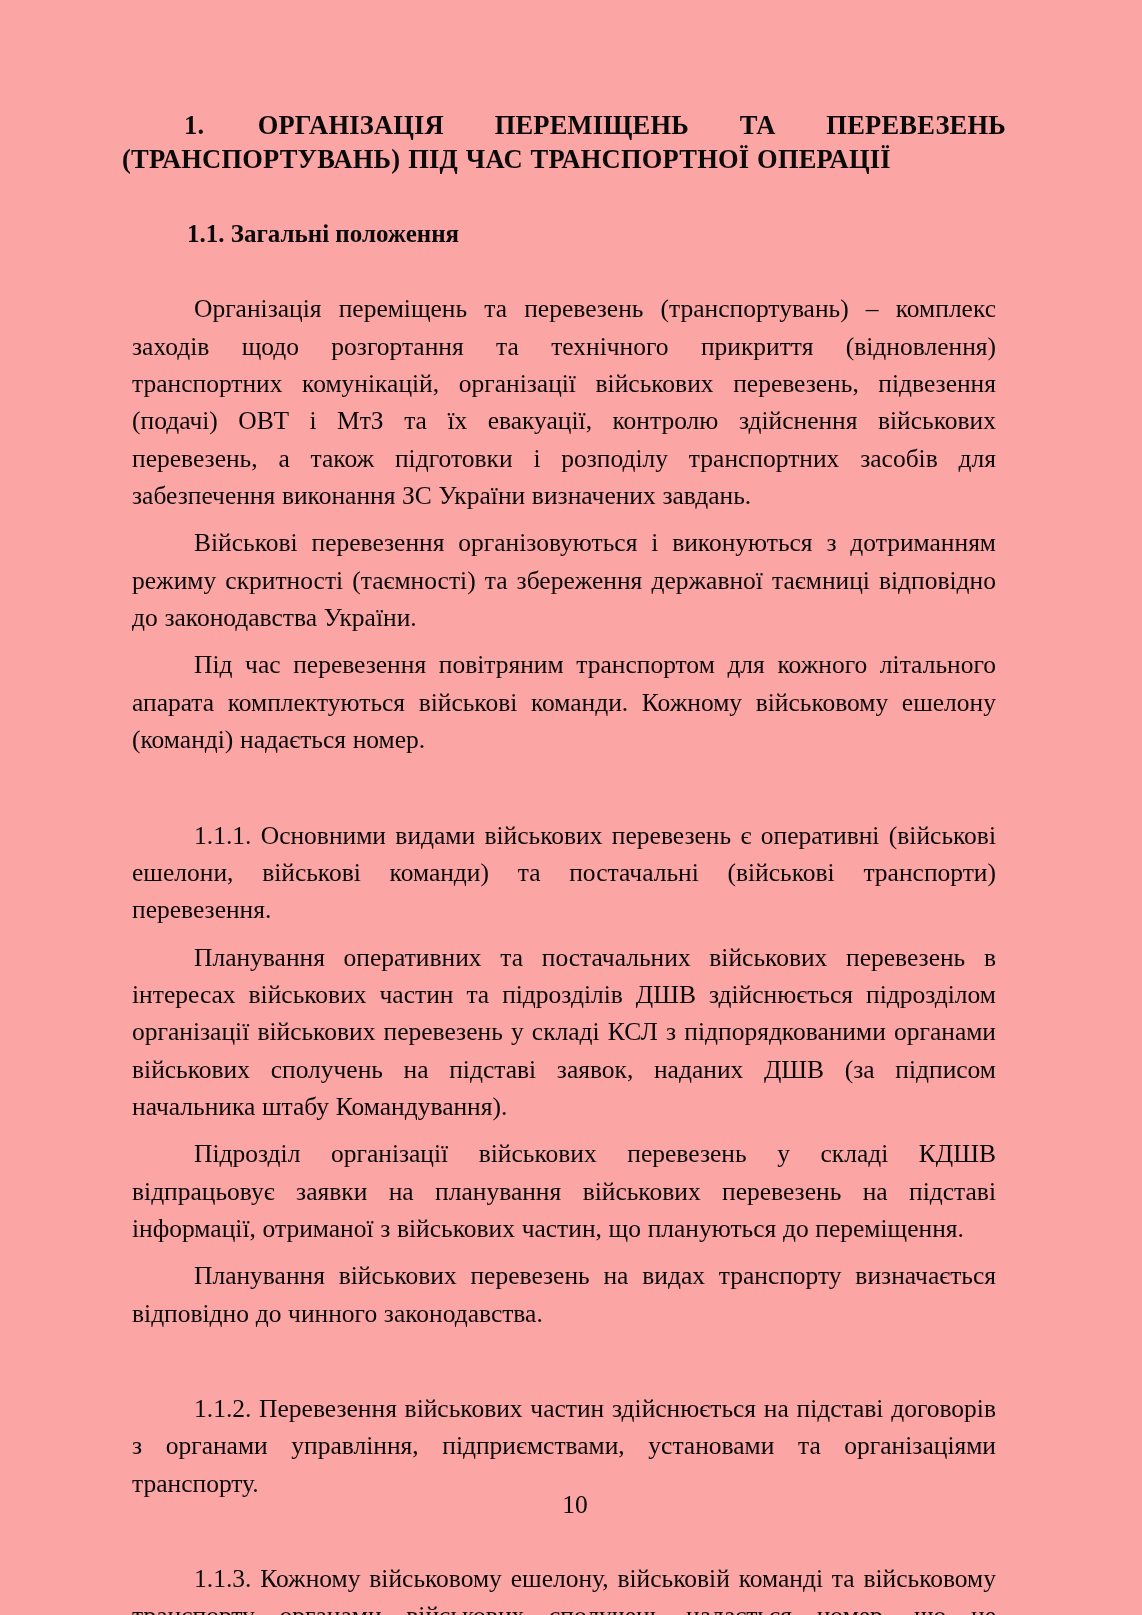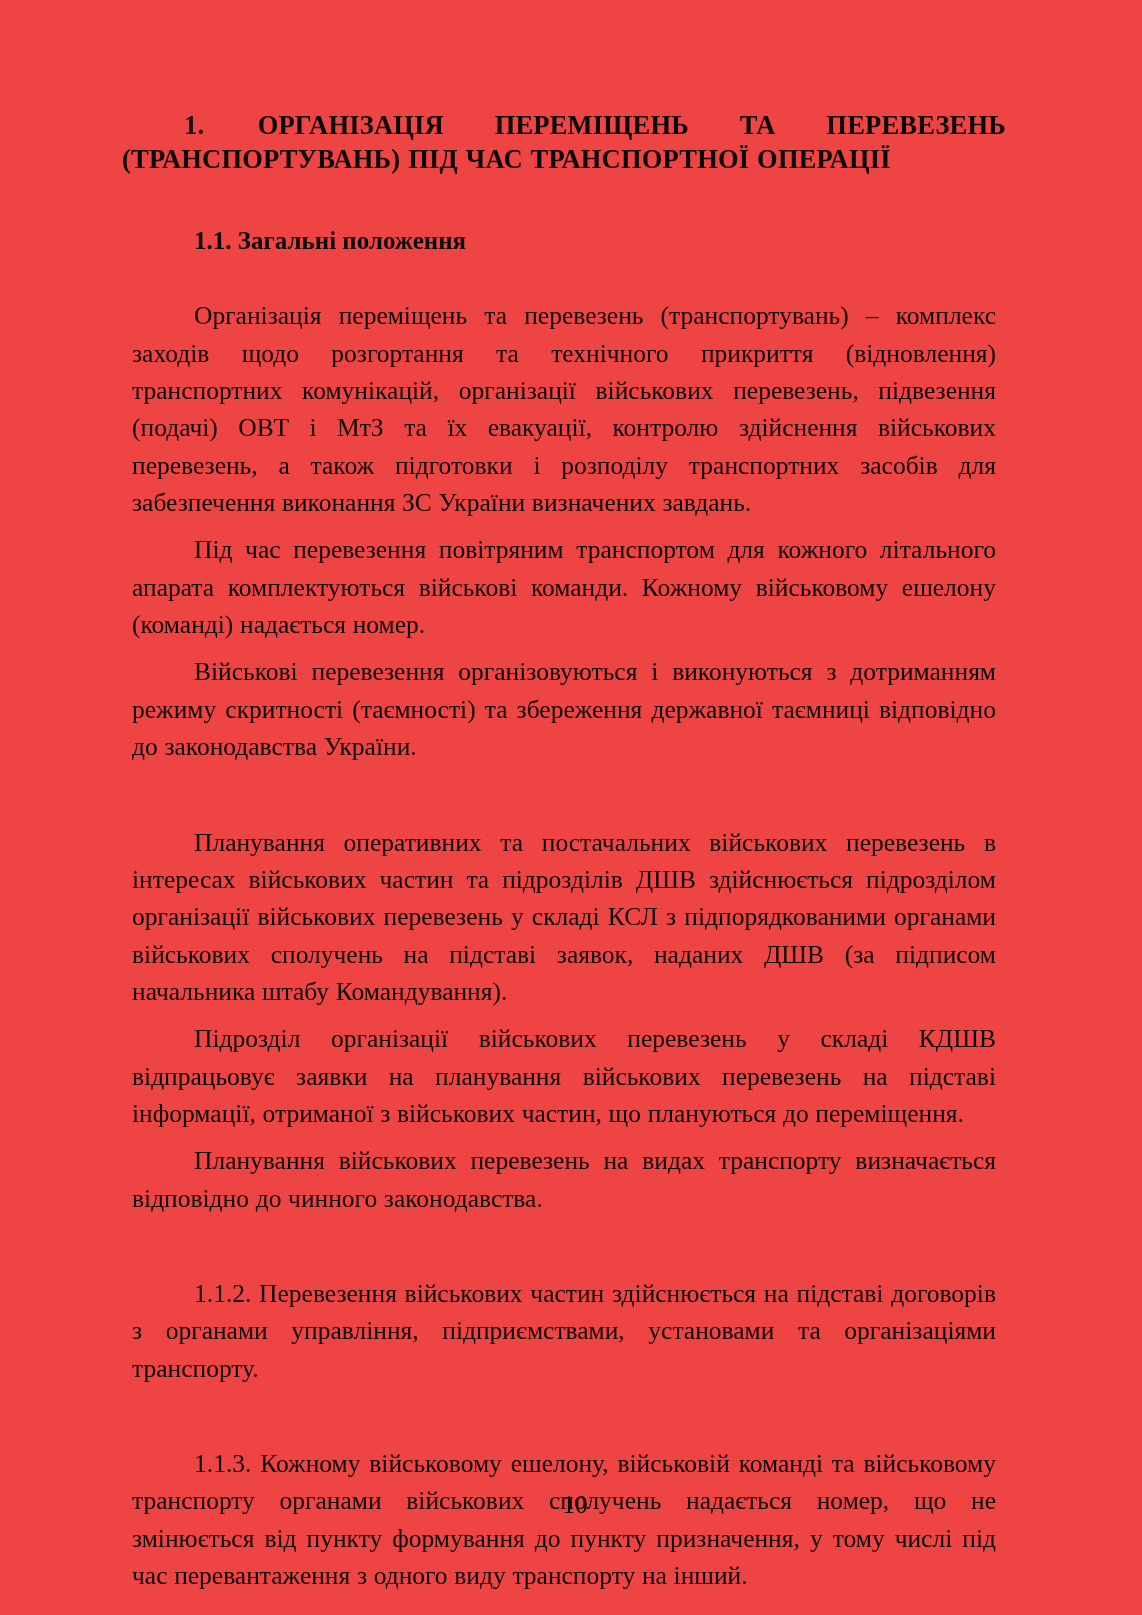--- a/index.html
+++ b/index.html
@@ -10,21 +10,21 @@
   }
   body {
     font-family: "Liberation Serif", "DejaVu Serif", serif;
     color: #0a0a0a;
   }
   .page {
     position: relative;
     width: 1142px;
     height: 1615px;
     margin: 0 auto;
-    background: #ef4444;
+    background: #fca5a5;
     box-sizing: border-box;
     overflow: hidden;
   }
   .content {
     position: absolute;
     left: 122px;
     top: 108px;
     width: 884px;
   }
   .doc-heading {
@@ -36,21 +36,21 @@
     text-transform: uppercase;
     margin: 0;
     letter-spacing: 0.2px;
     text-indent: 62px;
     word-spacing: 1px;
   }
   .sub-heading {
     font-size: 25px;
     font-weight: bold;
     line-height: 1.3;
-    margin: 10px;
+    margin: 3px;
     padding-left: 62px;
     padding-top: 38px;
   }
   .para {
     font-size: 25.5px;
     line-height: 1.465;
     text-align: justify;
     text-align-last: left;
     text-indent: 62px;
     margin: 10px;
@@ -75,25 +75,26 @@
 
 <div class="page">
 
   <div class="content">
 
     <h1 class="doc-heading">1.  ОРГАНІЗАЦІЯ ПЕРЕМІЩЕНЬ ТА ПЕРЕВЕЗЕНЬ (ТРАНСПОРТУВАНЬ) ПІД ЧАС ТРАНСПОРТНОЇ ОПЕРАЦІЇ</h1>
 
     <h2 class="sub-heading">1.1. Загальні положення</h2>
 
     <p class="para first-of-block">Організація переміщень та перевезень (транспортувань) – комплекс заходів щодо розгортання та технічного прикриття (відновлення) транспортних комунікацій, організації військових перевезень, підвезення (подачі) ОВТ і МтЗ та їх евакуації, контролю здійснення військових перевезень, а також підготовки і розподілу транспортних засобів для забезпечення виконання ЗС України визначених завдань.</p>
+    <p class="para">Військові перевезення організовуються і виконуються з дотриманням режиму скритності (таємності) та збереження державної таємниці відповідно до законодавства України.</p>
     <p class="para">Під час перевезення повітряним транспортом для кожного літального апарата комплектуються військові команди. Кожному військовому ешелону (команді) надається номер.</p>
-    <p class="para">Військові перевезення організовуються і виконуються з дотриманням режиму скритності (таємності) та збереження державної таємниці відповідно до законодавства України.</p>
 
     <div class="gap-md"></div>
 
+    <p class="para">1.1.1. Основними видами військових перевезень є оперативні (військові ешелони, військові команди) та постачальні (військові транспорти) перевезення.</p>
     <p class="para">Планування оперативних та постачальних військових перевезень в інтересах військових частин та підрозділів ДШВ здійснюється підрозділом організації військових перевезень у складі КСЛ з підпорядкованими органами військових сполучень на підставі заявок, наданих ДШВ (за підписом начальника штабу Командування).</p>
     <p class="para">Підрозділ організації військових перевезень у складі КДШВ відпрацьовує заявки на планування військових перевезень на підставі інформації, отриманої з військових частин, що плануються до переміщення.</p>
     <p class="para">Планування військових перевезень на видах транспорту визначається відповідно до чинного законодавства.</p>
 
     <div class="gap-md"></div>
 
     <p class="para">1.1.2. Перевезення військових частин здійснюється на підставі договорів з органами управління, підприємствами, установами та організаціями транспорту.</p>
 
     <div class="gap-md"></div>
 

